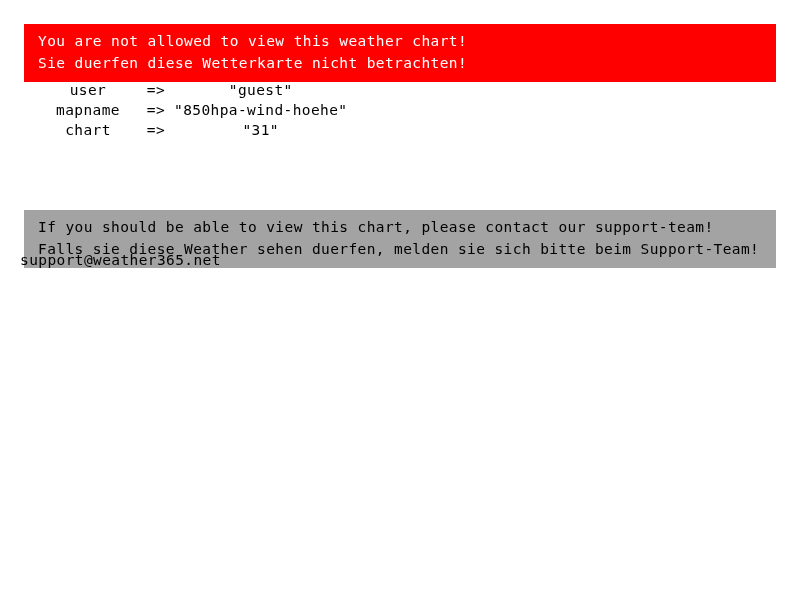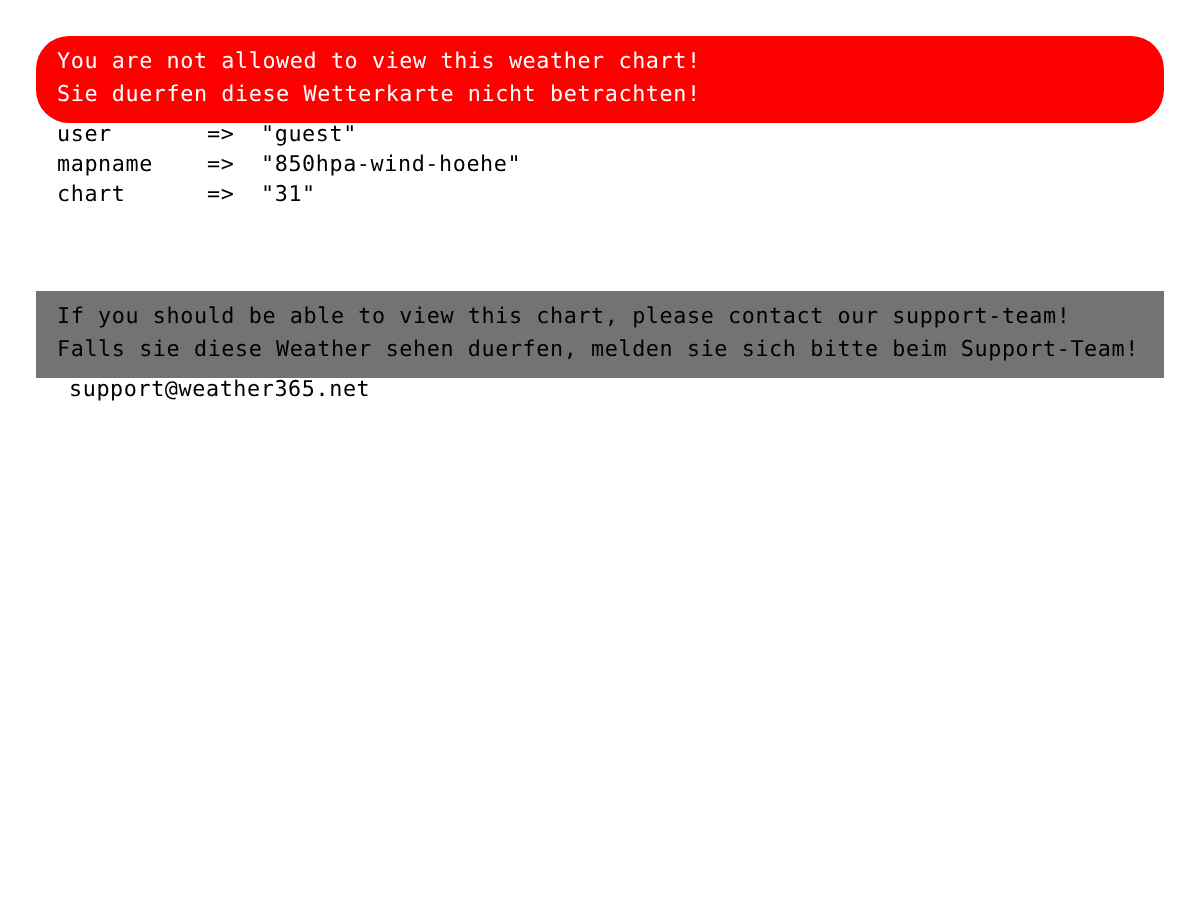--- a/index.html
+++ b/index.html
@@ -27,53 +27,53 @@
     padding: 6px 14px 8px 14px;
     font-size: 14.5px;
     line-height: 22px;
     letter-spacing: 0.4px;
     white-space: nowrap;
   }
   .banner-error {
     top: 24px;
     background: #fe0000;
     color: #ffffff;
-    border-radius: 22px;
   }
   .banner-info {
-    top: 194px;
-    background: #737373;
+    top: 210px;
+    background: #a3a3a3;
     color: #000000;
   }
   .params {
     position: absolute;
     left: 38px;
     top: 80px;
     font-size: 14.5px;
     line-height: 20px;
     letter-spacing: 0.4px;
   }
   .params table {
     border-collapse: collapse;
+    text-align: center;
   }
   .params td {
     padding: 0;
     height: 20px;
     vertical-align: top;
     white-space: pre;
   }
   .params .col-key {
     width: 100px;
   }
   .params .col-arrow {
     width: 36px;
   }
   .footer {
     position: absolute;
-    left: 46px;
+    left: 20px;
     top: 250px;
     width: 730px;
     font-size: 14.5px;
     line-height: 20px;
     letter-spacing: 0.4px;
     display: flex;
     justify-content: space-between;
     white-space: nowrap;
   }
   .footer a {

